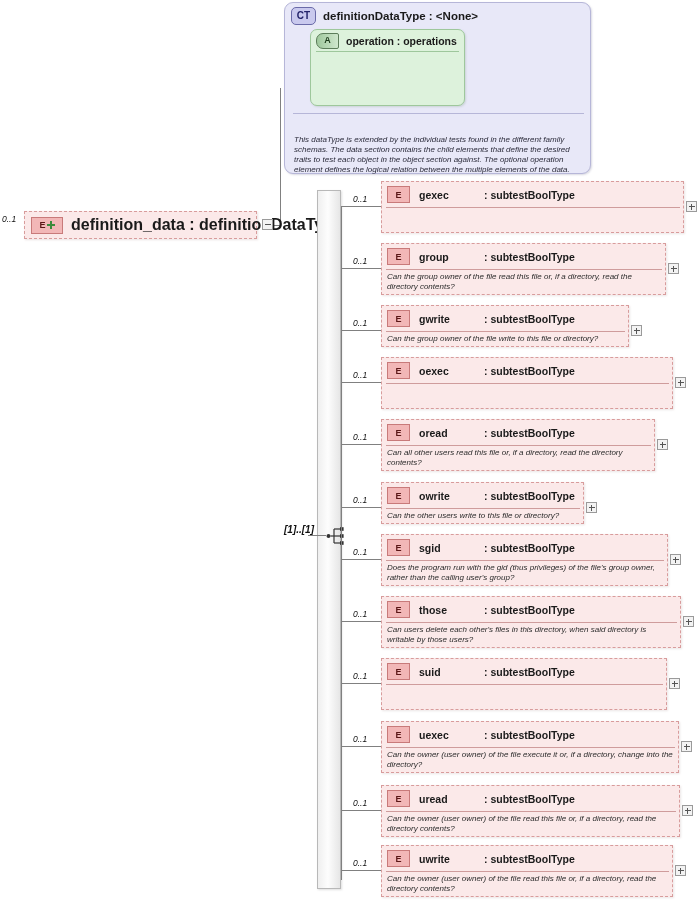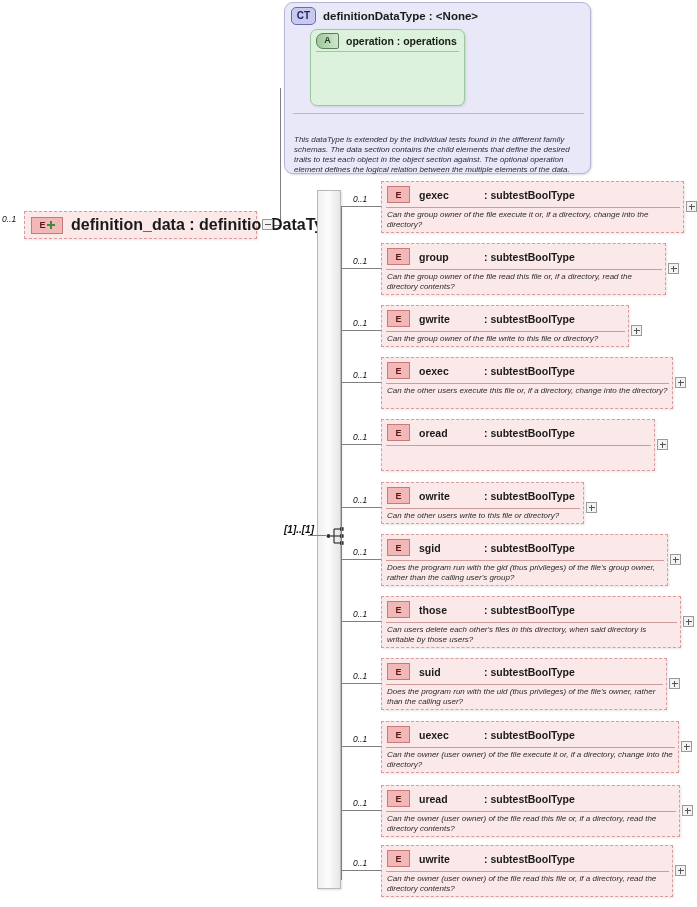--- a/index.html
+++ b/index.html
@@ -367,21 +367,20 @@
   <div id="children-layer">
       <div class="hline" style="left: 341px; top: 206px; width: 40px;"></div>
       <div class="occurs" style="left: 353px; top: 194px;">0..1</div>
       <div class="child" style="left: 381px; top: 181px; width: 303px; height: 52px;">
         <div class="child-head">
           <span class="el-icon">E</span>
           <span class="child-name">gexec</span>
           <span class="child-type">: subtestBoolType</span>
         </div>
         <div class="child-rule" style="width: 294px;"></div>
-        <div class="child-doc" style="width: 292px;">Can the group owner of the file execute it or, if a directory, change into the directory?</div>
       </div>
       <div class="expander plus" style="left: 686px; top: 201px;"></div>
       <div class="hline" style="left: 341px; top: 268px; width: 40px;"></div>
       <div class="occurs" style="left: 353px; top: 256px;">0..1</div>
       <div class="child" style="left: 381px; top: 243px; width: 285px; height: 52px;">
         <div class="child-head">
           <span class="el-icon">E</span>
           <span class="child-name">group</span>
           <span class="child-type">: subtestBoolType</span>
         </div>
@@ -403,32 +402,32 @@
       <div class="expander plus" style="left: 631px; top: 325px;"></div>
       <div class="hline" style="left: 341px; top: 382px; width: 40px;"></div>
       <div class="occurs" style="left: 353px; top: 370px;">0..1</div>
       <div class="child" style="left: 381px; top: 357px; width: 292px; height: 52px;">
         <div class="child-head">
           <span class="el-icon">E</span>
           <span class="child-name">oexec</span>
           <span class="child-type">: subtestBoolType</span>
         </div>
         <div class="child-rule" style="width: 283px;"></div>
-        <div class="child-doc" style="width: 281px;">Can the other users execute this file or, if a directory, change into the directory?</div>
       </div>
       <div class="expander plus" style="left: 675px; top: 377px;"></div>
       <div class="hline" style="left: 341px; top: 444px; width: 40px;"></div>
       <div class="occurs" style="left: 353px; top: 432px;">0..1</div>
       <div class="child" style="left: 381px; top: 419px; width: 274px; height: 52px;">
         <div class="child-head">
           <span class="el-icon">E</span>
           <span class="child-name">oread</span>
           <span class="child-type">: subtestBoolType</span>
         </div>
         <div class="child-rule" style="width: 265px;"></div>
+        <div class="child-doc" style="width: 263px;">Can all other users read this file or, if a directory, read the directory contents?</div>
       </div>
       <div class="expander plus" style="left: 657px; top: 439px;"></div>
       <div class="hline" style="left: 341px; top: 507px; width: 40px;"></div>
       <div class="occurs" style="left: 353px; top: 495px;">0..1</div>
       <div class="child" style="left: 381px; top: 482px; width: 203px; height: 42px;">
         <div class="child-head">
           <span class="el-icon">E</span>
           <span class="child-name">owrite</span>
           <span class="child-type">: subtestBoolType</span>
         </div>
@@ -462,21 +461,20 @@
       <div class="expander plus" style="left: 683px; top: 616px;"></div>
       <div class="hline" style="left: 341px; top: 683px; width: 40px;"></div>
       <div class="occurs" style="left: 353px; top: 671px;">0..1</div>
       <div class="child" style="left: 381px; top: 658px; width: 286px; height: 52px;">
         <div class="child-head">
           <span class="el-icon">E</span>
           <span class="child-name">suid</span>
           <span class="child-type">: subtestBoolType</span>
         </div>
         <div class="child-rule" style="width: 277px;"></div>
-        <div class="child-doc" style="width: 275px;">Does the program run with the uid (thus privileges) of the file's owner, rather than the calling user?</div>
       </div>
       <div class="expander plus" style="left: 669px; top: 678px;"></div>
       <div class="hline" style="left: 341px; top: 746px; width: 40px;"></div>
       <div class="occurs" style="left: 353px; top: 734px;">0..1</div>
       <div class="child" style="left: 381px; top: 721px; width: 298px; height: 52px;">
         <div class="child-head">
           <span class="el-icon">E</span>
           <span class="child-name">uexec</span>
           <span class="child-type">: subtestBoolType</span>
         </div>

